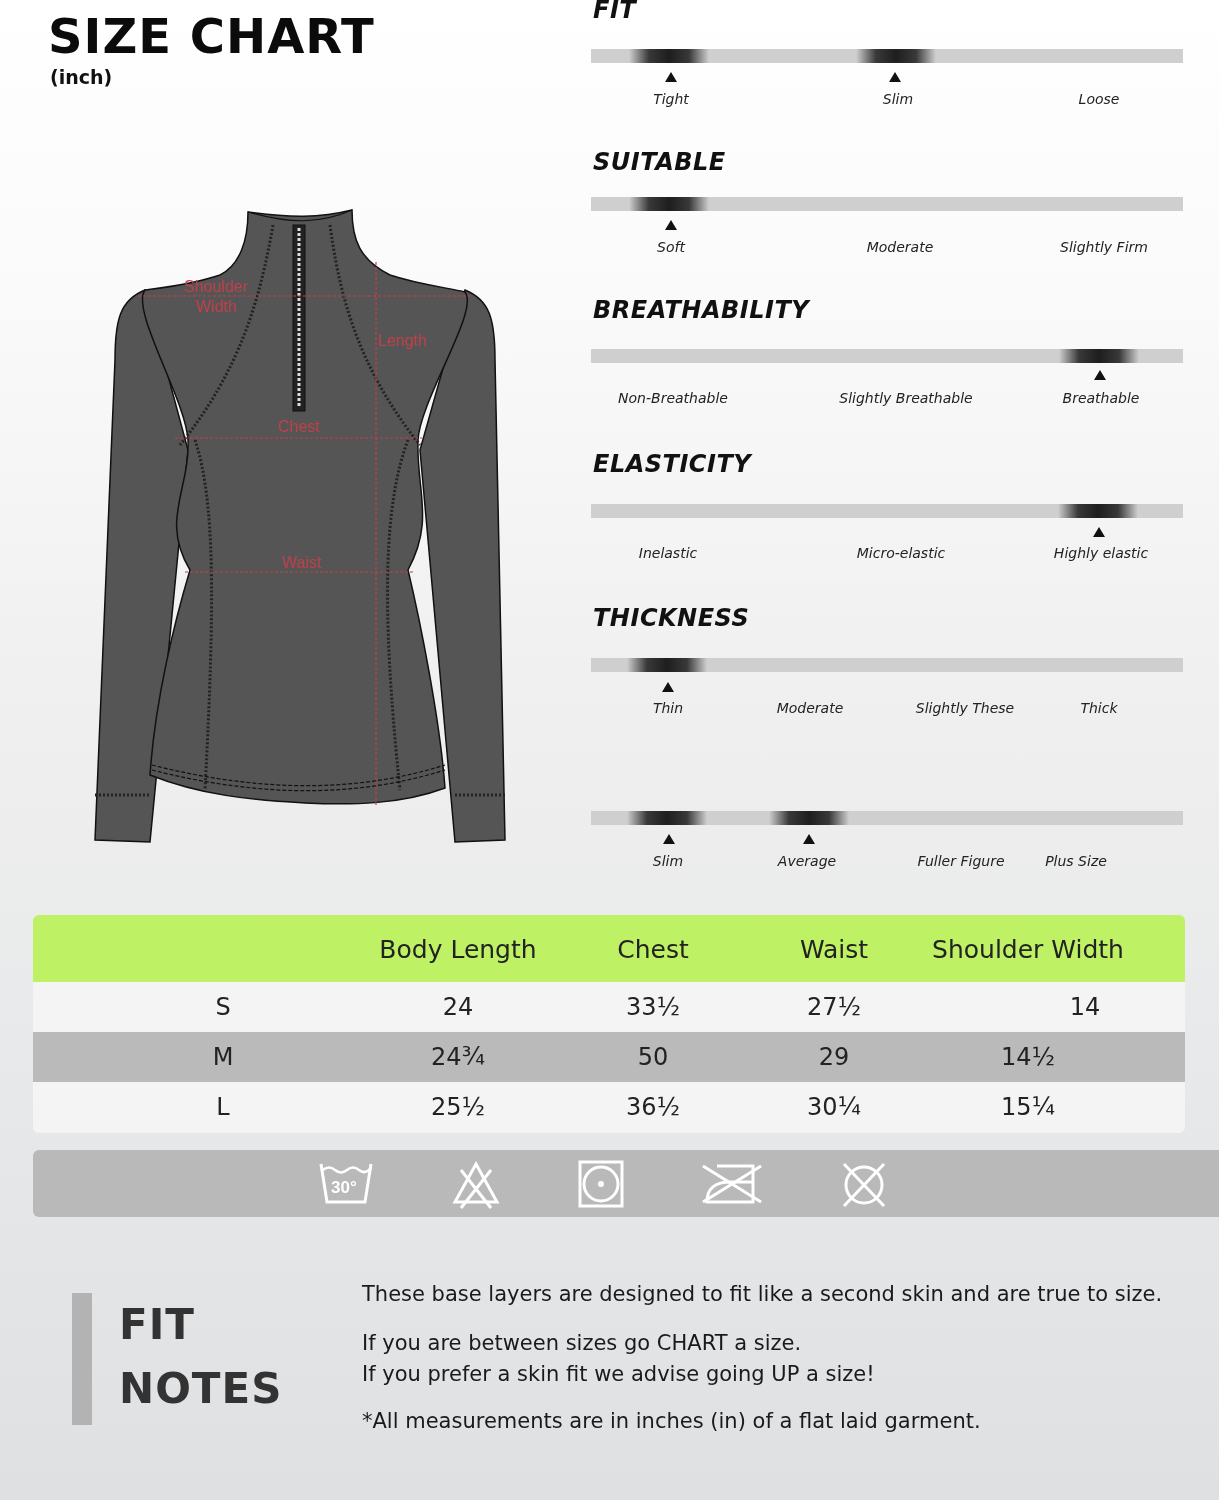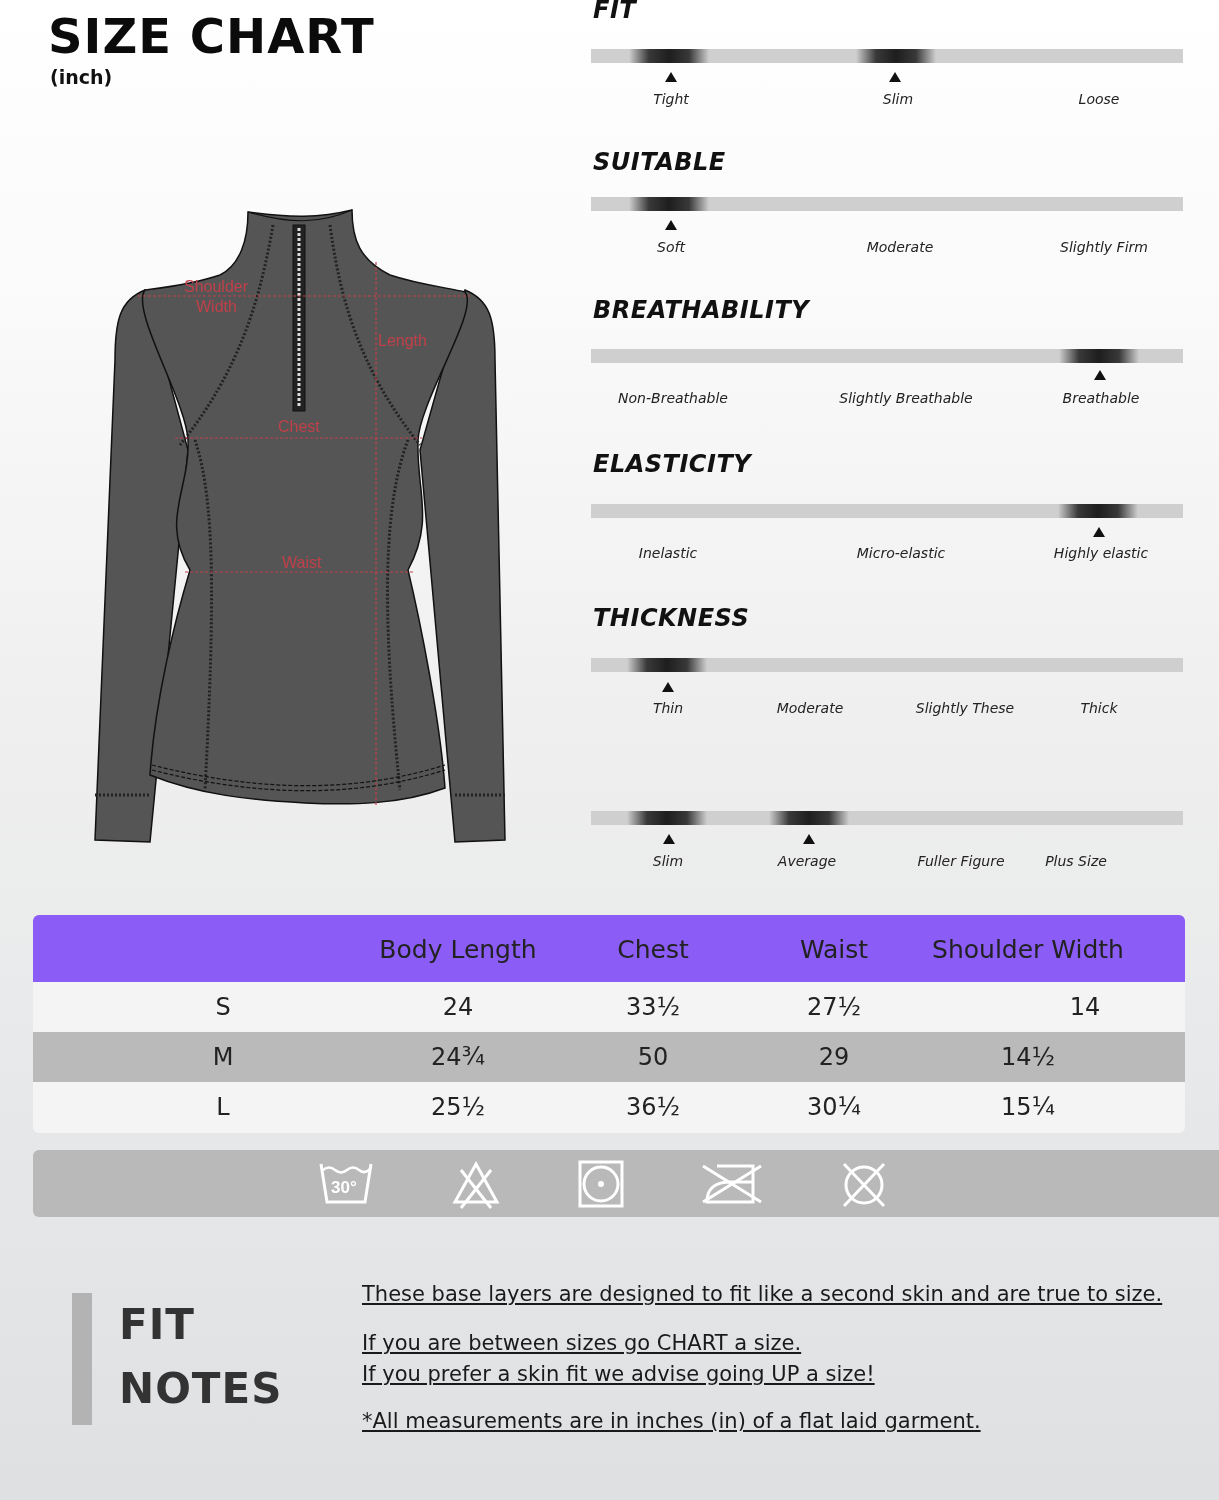--- a/index.html
+++ b/index.html
@@ -46,42 +46,42 @@
       font-family: "DejaVu Sans", sans-serif; font-style: italic;
       font-size: 14px; color: #222; white-space: nowrap;
     }
 
     .table {
       position: absolute; left: 33px; top: 915px; width: 1152px; height: 218px;
       border-radius: 6px; overflow: hidden;
       font-family: "DejaVu Sans", sans-serif; font-size: 24px; color: #222;
     }
     .trow { position: absolute; left: 0; width: 100%; }
-    .trow.head { top: 0; height: 67px; background: #8b5cf6; }
+    .trow.head { top: 0; height: 67px; background: #bef264; }
     .trow.r0 { top: 67px; height: 50px; background: #f4f4f4; }
     .trow.r1 { top: 117px; height: 50px; background: #bababa; }
     .trow.r2 { top: 167px; height: 51px; background: #f4f4f4; }
     .cell { position: absolute; transform: translateX(-50%); white-space: nowrap; }
     .head .cell { top: 20px; font-size: 25px; }
     .trow.r0 .cell, .trow.r1 .cell, .trow.r2 .cell { top: 11px; }
 
     .care {
       position: absolute; left: 33px; top: 1150px; width: 1208px; height: 67px;
       background: #b9b9b9; border-radius: 6px;
     }
     .care svg { position: absolute; top: 10px; }
 
     .notes-bar { position: absolute; left: 72px; top: 1293px; width: 20px; height: 132px; background: #b3b3b3; }
     .notes-title {
       position: absolute; left: 119px; font-family: "DejaVu Sans", sans-serif;
       font-weight: bold; font-size: 42px; color: #333; letter-spacing: 1px;
     }
     .note {
       position: absolute; left: 362px; font-family: "DejaVu Sans", sans-serif;
-      font-size: 21px; color: #1a1a1a; white-space: nowrap; text-decoration: underline;
+      font-size: 21px; color: #1a1a1a; white-space: nowrap;
     }
   </style>
 </head>
 <body>
 
 <div class="title">SIZE CHART</div>
 <div class="subtitle">(inch)</div>
 
 <div class="garment">
   <svg width="430" height="660" viewBox="0 0 430 660">

